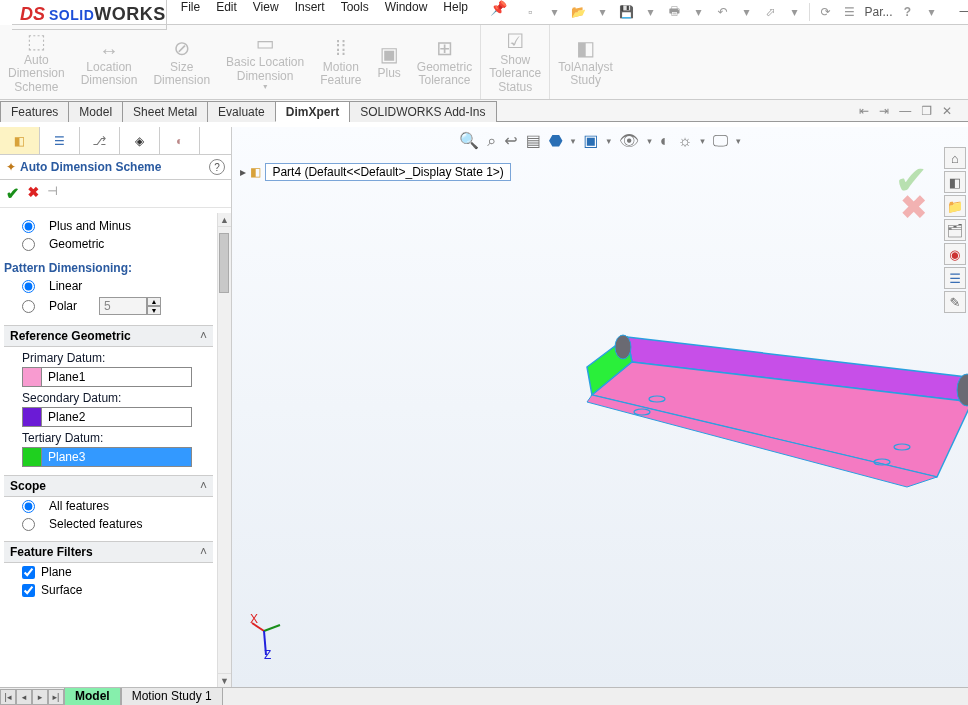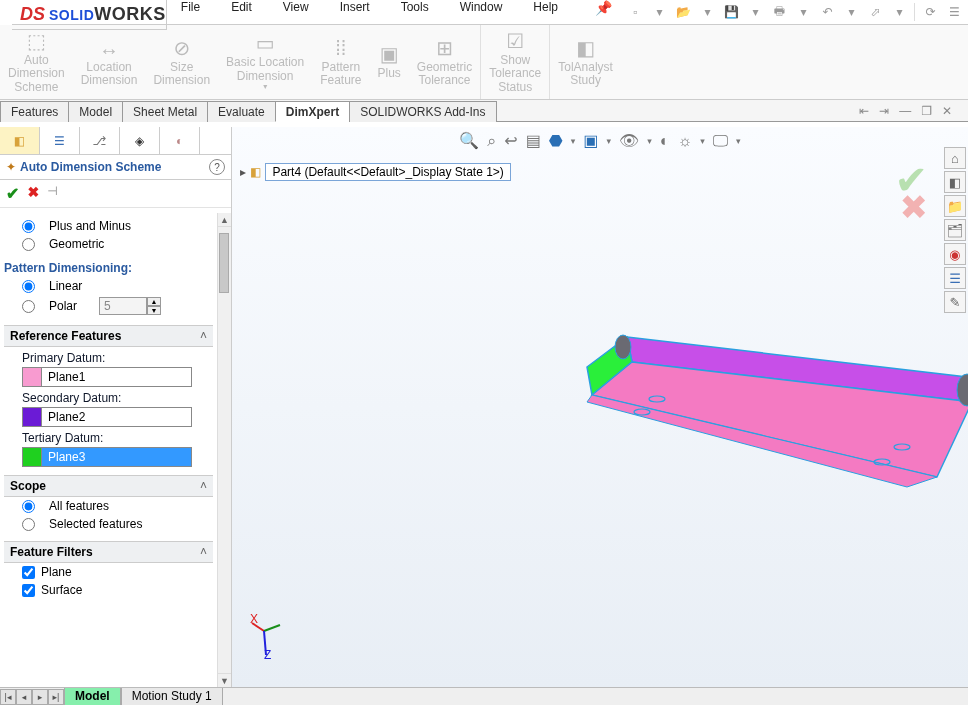--- a/index.html
+++ b/index.html
@@ -4,21 +4,21 @@
 <style>
 * { box-sizing: border-box; margin: 0; padding: 0; font-family: "Segoe UI", Tahoma, sans-serif; font-size: 12px; }
 body { width: 968px; height: 705px; background: #fff; overflow: hidden; position: relative; }
 
 
 .title-bar { height: 25px; display: flex; border-bottom: 1px solid #ccc; background: #fff; margin-left: 12px; }
 .logo-box { width: 160px; height: 30px; display: flex; align-items: center; padding-left: 8px; border: 1px solid #ccc; border-top: none; border-left: none; }
 .logo-ds { color: #d72c2c; font-weight: bold; font-style: italic; font-size: 18px; margin-right: 4px; }
 .logo-text1 { color: #1d4ed8; font-weight: bold; font-size: 14px; letter-spacing: .5px; }
 .logo-text2 { color: #333; font-weight: bold; font-size: 18px; letter-spacing: .5px; }
-.menu-bar { display: flex; gap: 31px; padding: 0 14px; }
+.menu-bar { display: flex; gap: 16px; padding: 0 14px; }
 .menu-item { cursor: default; color: #222; }
 .pin-icon { color: #2a74c9; font-size: 14px; margin-left: 6px; }
 .title-spacer { flex: 1; }
 .title-toolbar { display: flex; align-items: center; gap: 6px; padding-right: 6px; }
 .tb-btn { width: 18px; height: 18px; display: inline-flex; align-items: center; justify-content: center; color: #999; }
 .tb-sep { width: 1px; height: 18px; background: #ddd; }
 .title-right { display: flex; gap: 2px; margin-left: 8px; }
 .win-btn { width: 22px; height: 22px; display: flex; align-items: center; justify-content: center; color: #555; }
 
 
@@ -165,21 +165,21 @@
       <span>Dimension</span>
     </div>
   <div class="ribbon-group">
       <span class="ric">▭</span>
       <span>Basic Location</span>
       <span>Dimension</span>
       <span style="font-size:8px;">▾</span>
     </div>
   <div class="ribbon-group">
       <span class="ric">⁞⁞</span>
-      <span>Pattern</span>
+      <span>Motion</span>
       <span>Feature</span>
     </div>
   <div class="ribbon-group">
       <span class="ric">▣</span>
       <span>Plus</span>
     </div>
   <div class="ribbon-group">
       <span class="ric">⊞</span>
       <span>Geometric</span>
       <span>Tolerance</span>
@@ -279,21 +279,21 @@
           <span class="spin">
             <input disabled="" value="5" style="">
             <span class="sp-btns">
                 <span>▲</span>
                 <span>▼</span>
               </span>
           </span>
         </label>
 
         <div class="grp-header">
-          <span style="font-weight:bold;">Reference Features</span>
+          <span style="font-weight:bold;">Reference Geometric</span>
           <span class="caret">˄</span>
         </div>
         <div class="fld-label">Primary Datum:</div>
         <div class="color-field">
           <div class="cf-swatch" style="background:#f89bd0;"></div>
           <div class="cf-input">Plane1</div>
         </div>
         <div class="fld-label">Secondary Datum:</div>
         <div class="color-field">
           <div class="cf-swatch" style="background:#6b1bd6;"></div>

